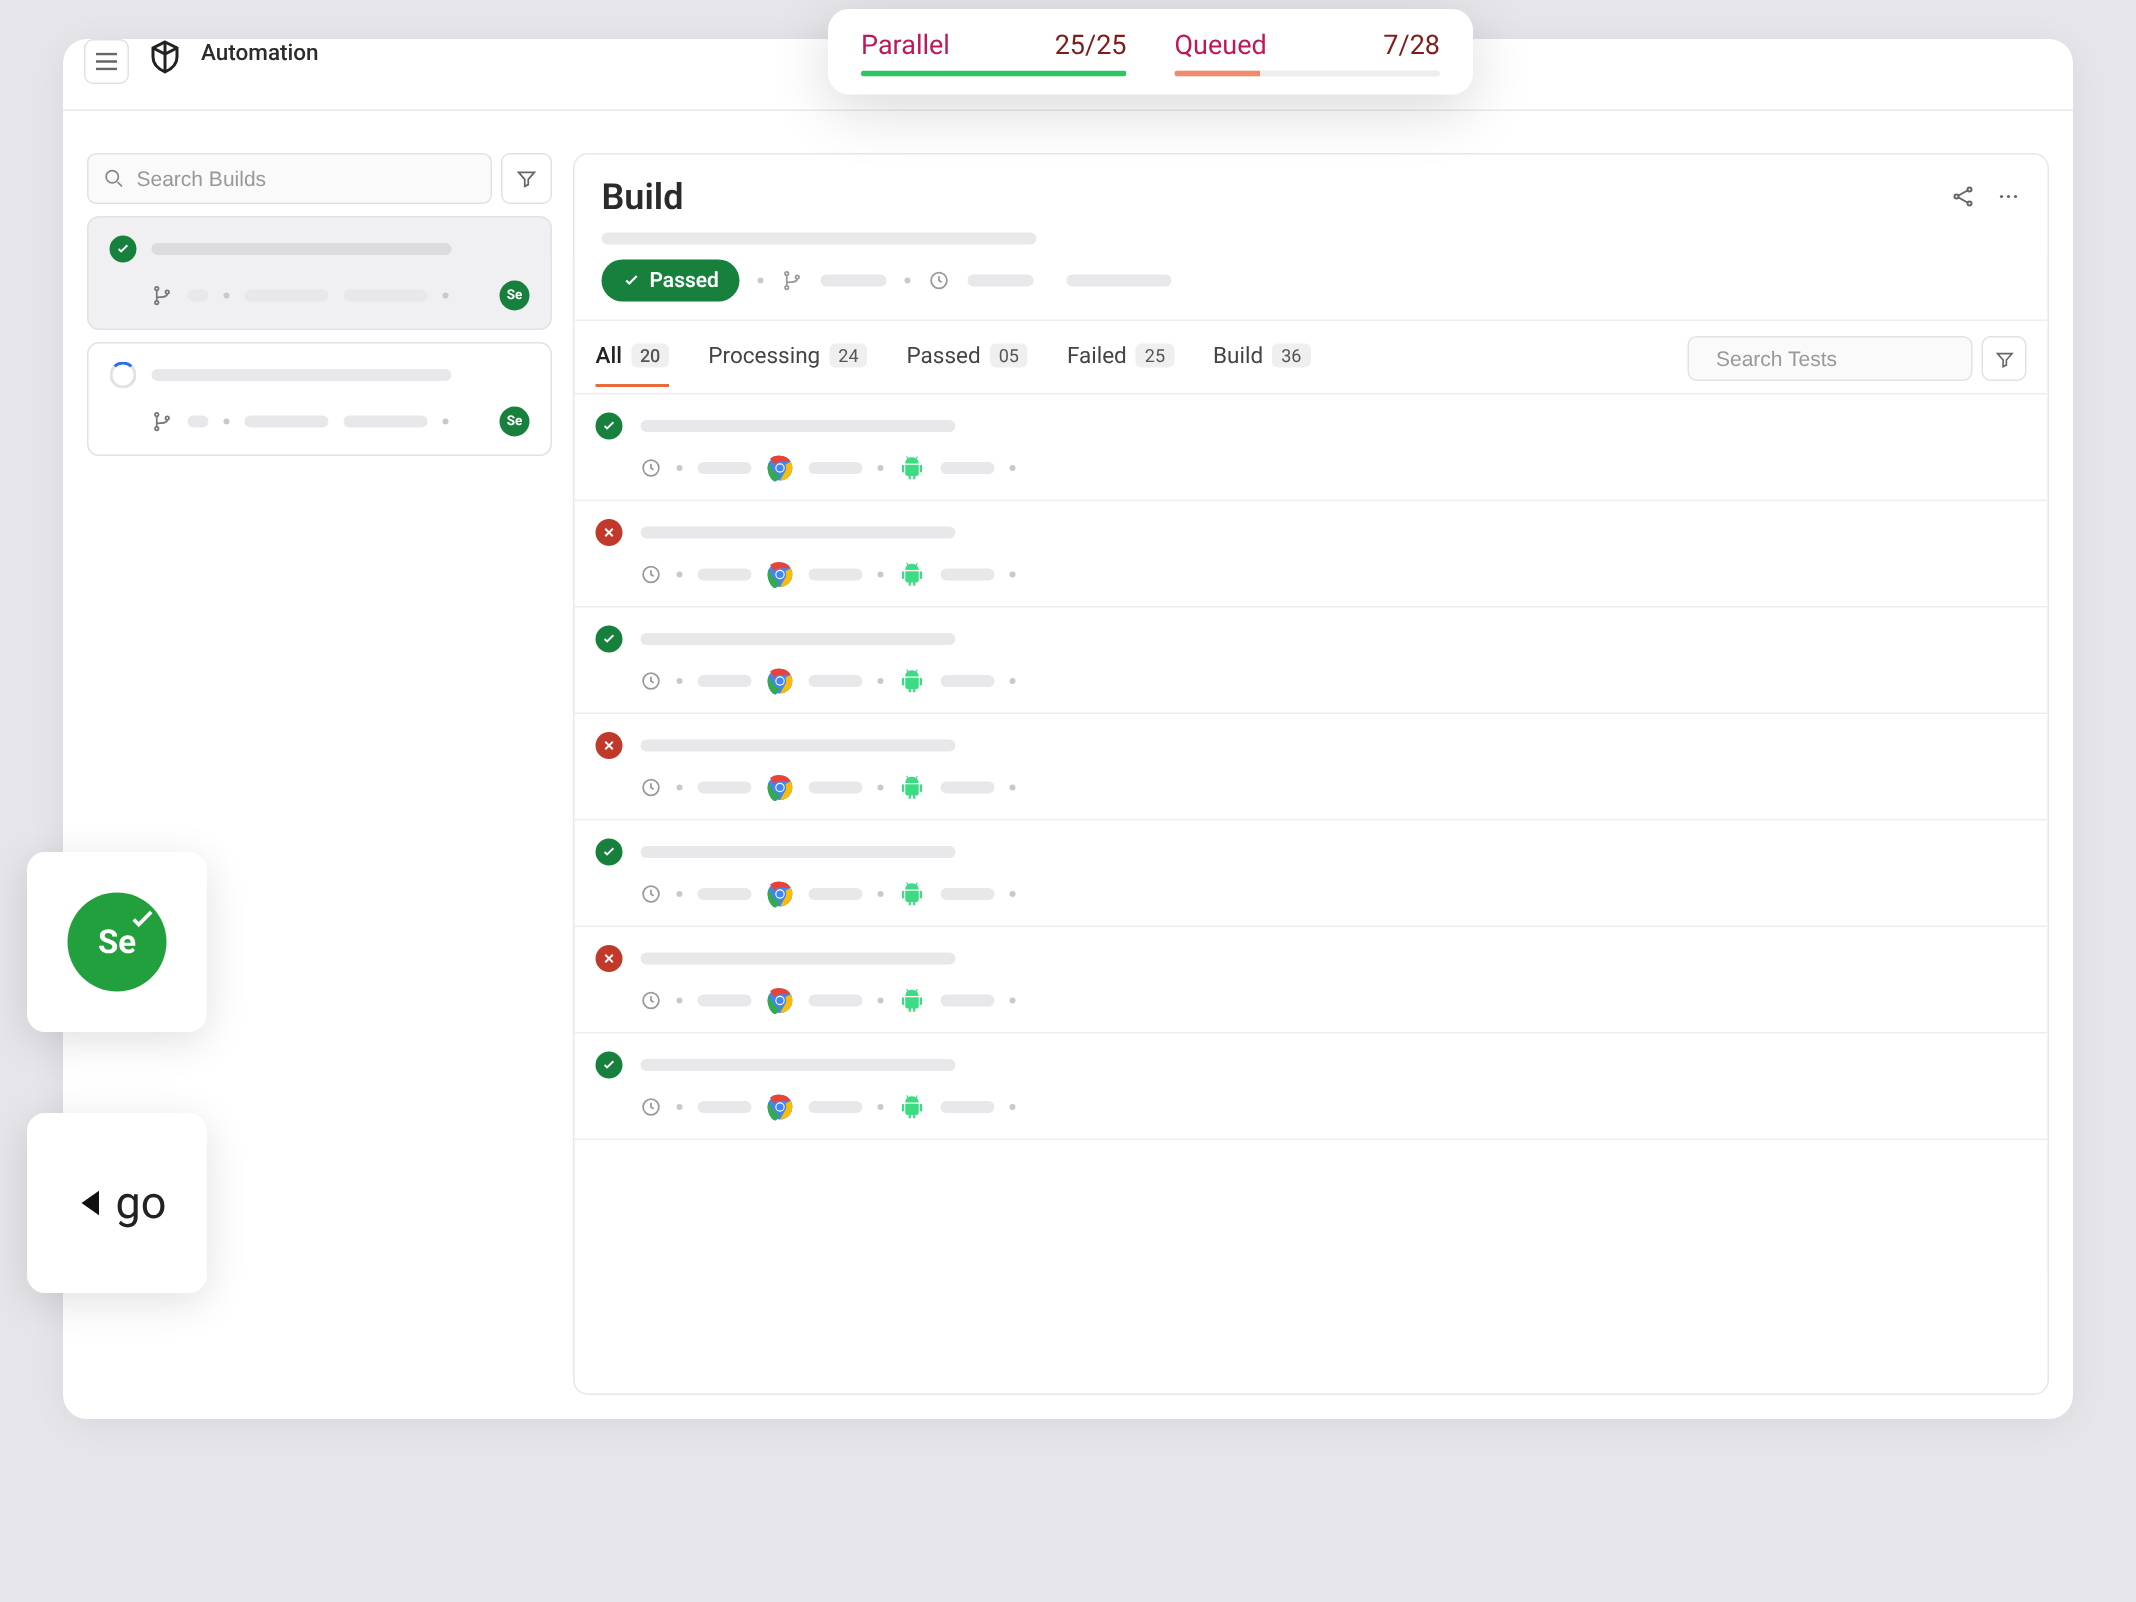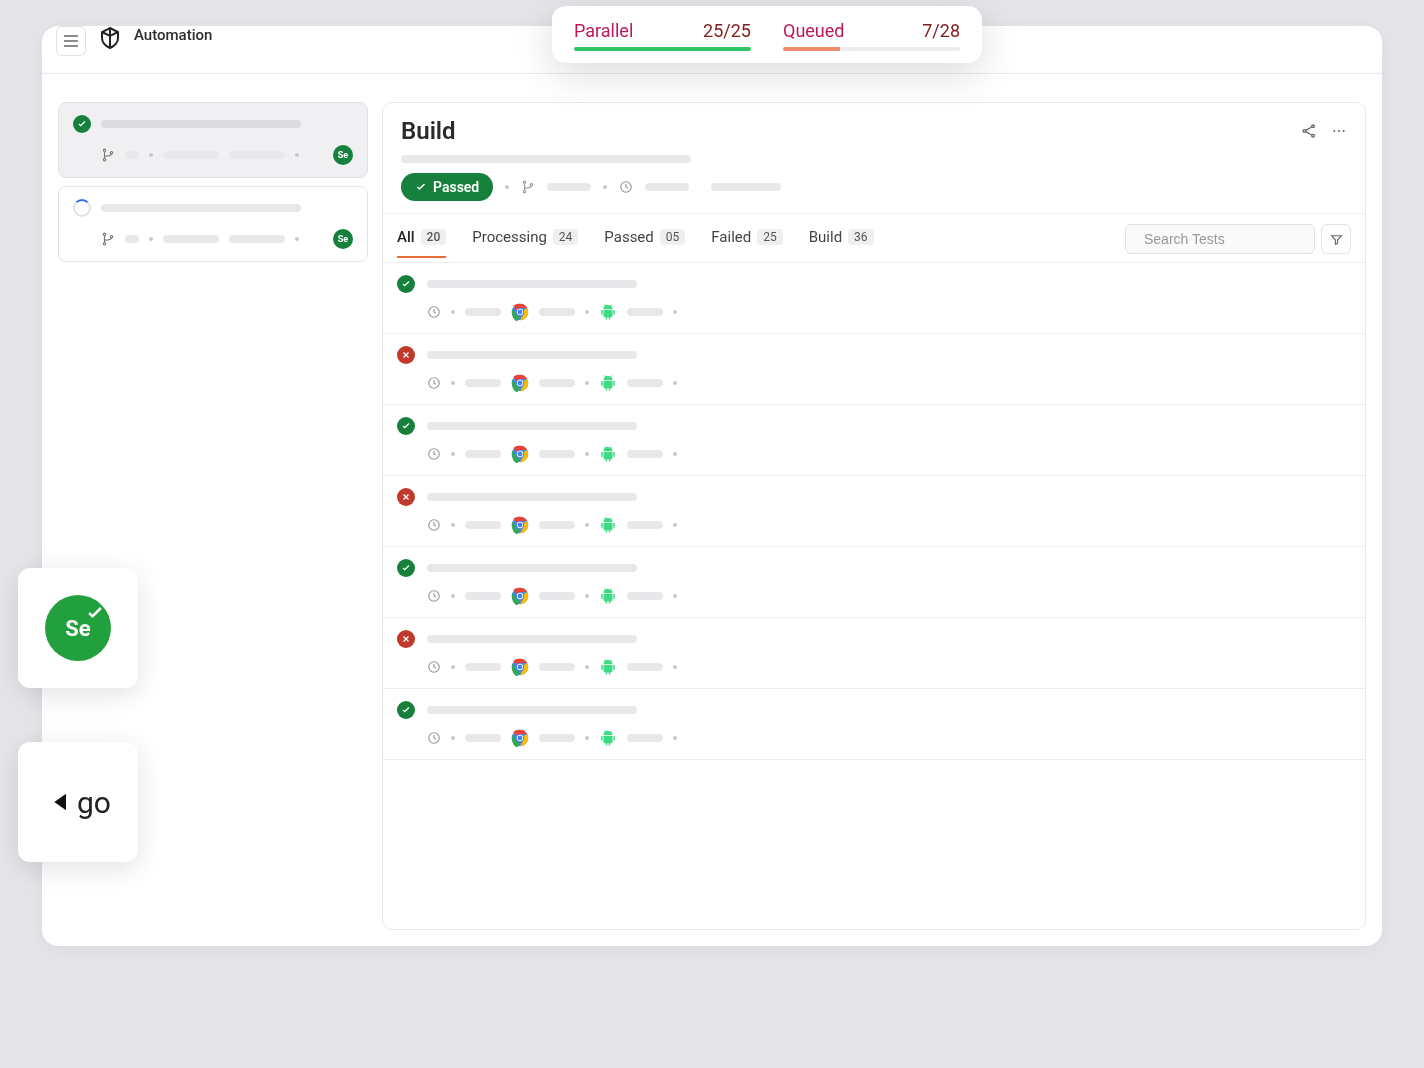--- a/index.html
+++ b/index.html
@@ -248,20 +248,34 @@
     <svg class="logo" viewBox="0 0 24 24" fill="none" stroke="#222" stroke-width="2">
         <path d="M12 2l8 4v6c0 5-3.5 8-8 10-4.5-2-8-5-8-10V6l8-4z"></path>
         <path d="M12 2v20M4 6l8 4 8-4"></path>
       </svg>
     <span class="app-title">Automation</span>
   </div>
 
   <div class="body-area">
 
     <div class="sidebar-col">
+      <div class="search-row">
+        <div class="search-box">
+          <svg width="14" height="14" viewBox="0 0 24 24" fill="none" stroke="#888" stroke-width="2">
+              <circle cx="10" cy="10" r="7"></circle>
+              <path d="M21 21l-5-5"></path>
+            </svg>
+          <input placeholder="Search Builds" style="">
+        </div>
+        <div class="filter-btn">
+          <svg width="14" height="14" viewBox="0 0 24 24" fill="none" stroke="#666" stroke-width="2">
+              <path d="M3 5h18l-7 8v6l-4 2v-8L3 5z"></path>
+            </svg>
+        </div>
+      </div>
 
       <div class="build-card selected">
         <div class="bc-row1">
           <div class="status-dot passed">
             <svg width="10" height="10" viewBox="0 0 24 24" fill="none" stroke="#fff" stroke-width="3">
                 <path d="M5 12l4 4 10-10"></path>
               </svg>
           </div>
           <div class="sk" style="width:200px"></div>
         </div>

